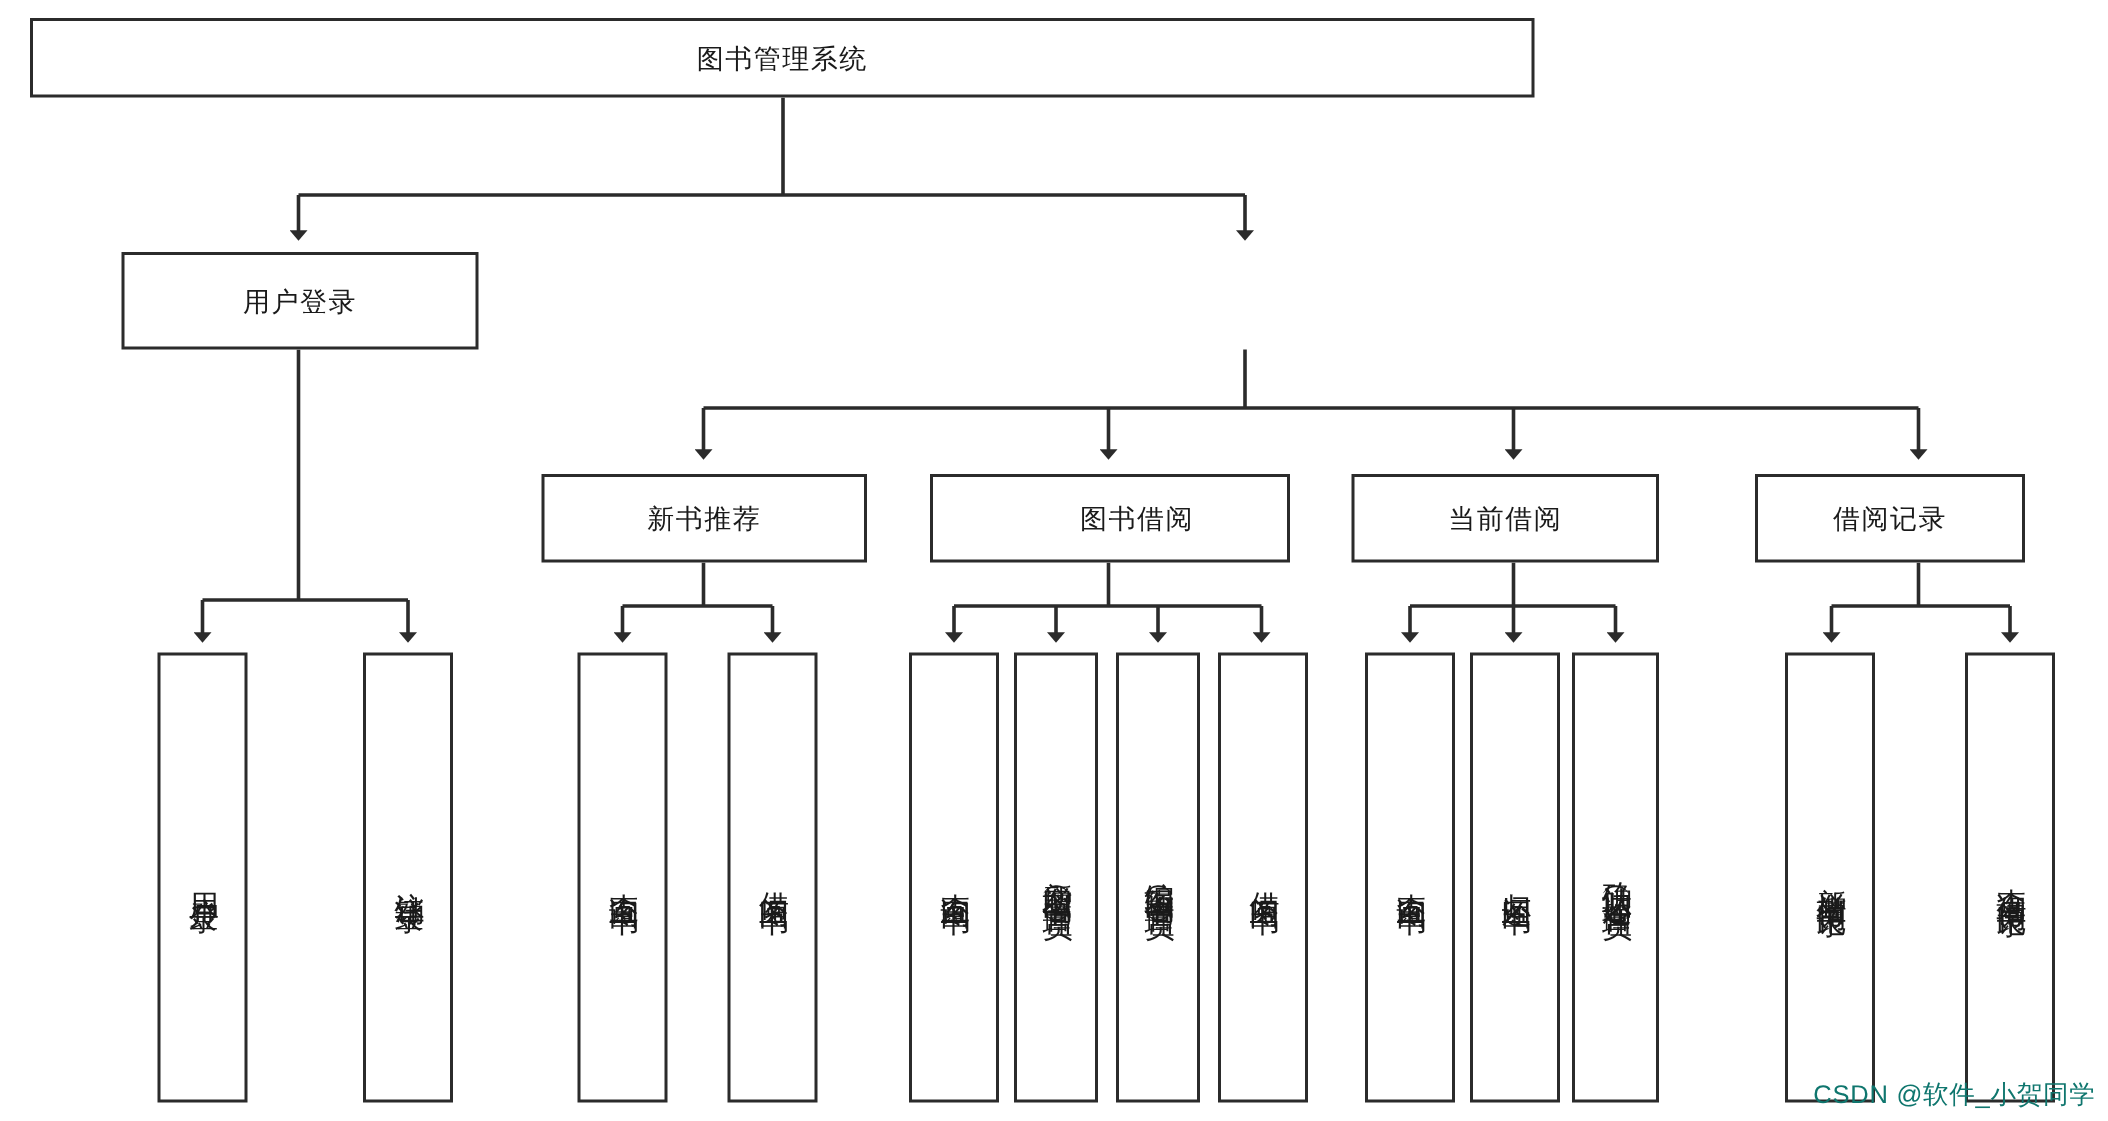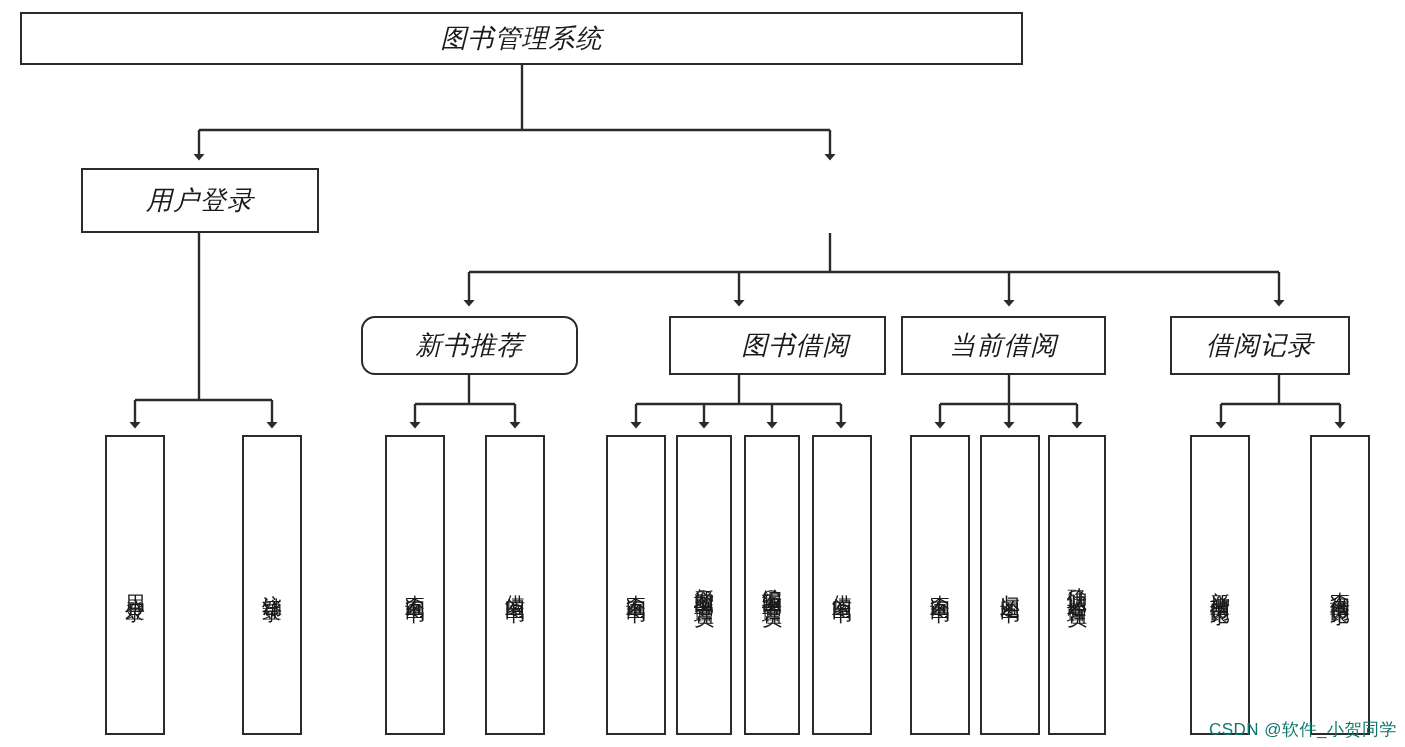--- a/index.html
+++ b/index.html
@@ -28,23 +28,22 @@
     position: absolute;
     box-sizing: border-box;
     background: #ffffff;
     border: 2.2px solid #2b2b2b;
     display: flex;
     align-items: center;
     justify-content: center;
     color: #1a1a1a;
   }
   .node.horiz {
-    font-size: 26px;
+    font-size: 18px;
     letter-spacing: 1px;
-    font-style: italic;
   }
   .node.vert {
     font-size: 20px;
     writing-mode: vertical-rl;
     text-orientation: upright;
     letter-spacing: 3px;
     padding: 6px 0;
     line-height: 1.05;
   }
   .node.vert .vtext {
@@ -120,24 +119,24 @@
   </svg>
 
   <div class="node horiz" style="left:20px; top:12px; width:1003px; height:53px;">
     <span>图书管理系统</span>
   </div>
 
   <div class="node horiz" style="left:81px; top:168px; width:238px; height:65px;">
     <span>用户登录</span>
   </div>
 
-  <div class="node horiz" style="left:361px; top:316px; width:217px; height:59px;border-radius:14px;">
+  <div class="node horiz" style="left:361px; top:316px; width:217px; height:59px;">
     <span>新书推荐</span>
   </div>
-  <div class="node horiz" style="left:669px; top:316px; width:217px; height:59px;padding-left:36px;">
+  <div class="node horiz" style="left:620px; top:316px; width:240px; height:59px;padding-left:36px;">
     <span>图书借阅</span>
   </div>
   <div class="node horiz" style="left:901px; top:316px; width:205px; height:59px;">
     <span>当前借阅</span>
   </div>
   <div class="node horiz" style="left:1170px; top:316px; width:180px; height:59px;">
     <span>借阅记录</span>
   </div>
 
   <div class="node vert" style="left:105px; top:435px; width:60px; height:300px;">

